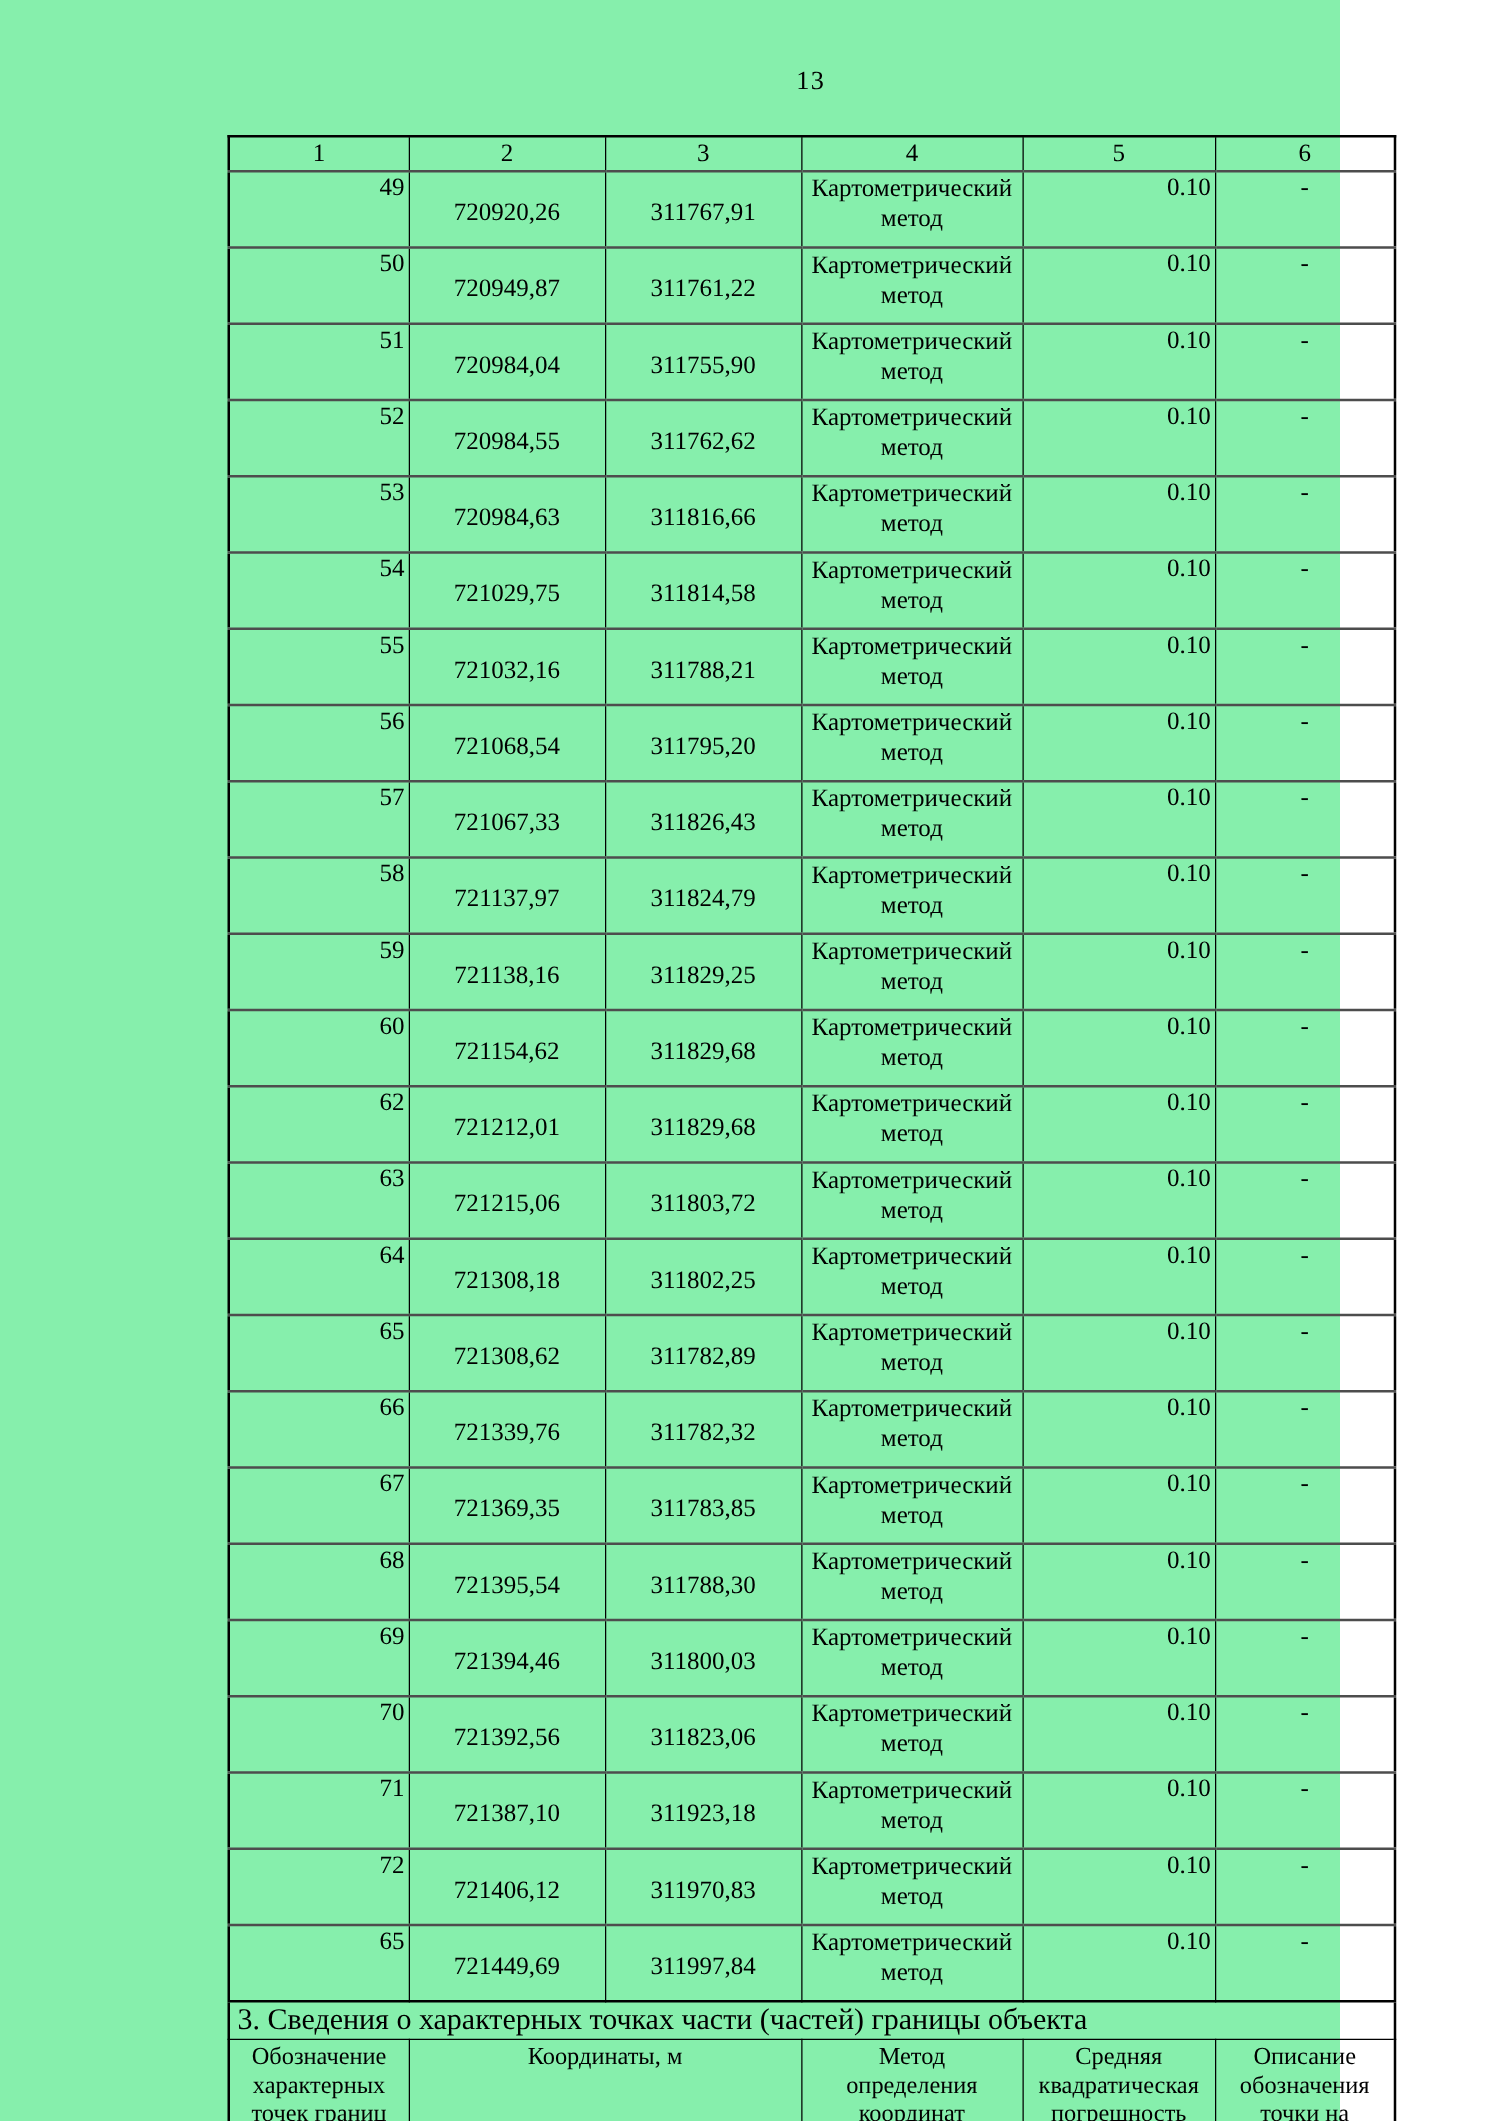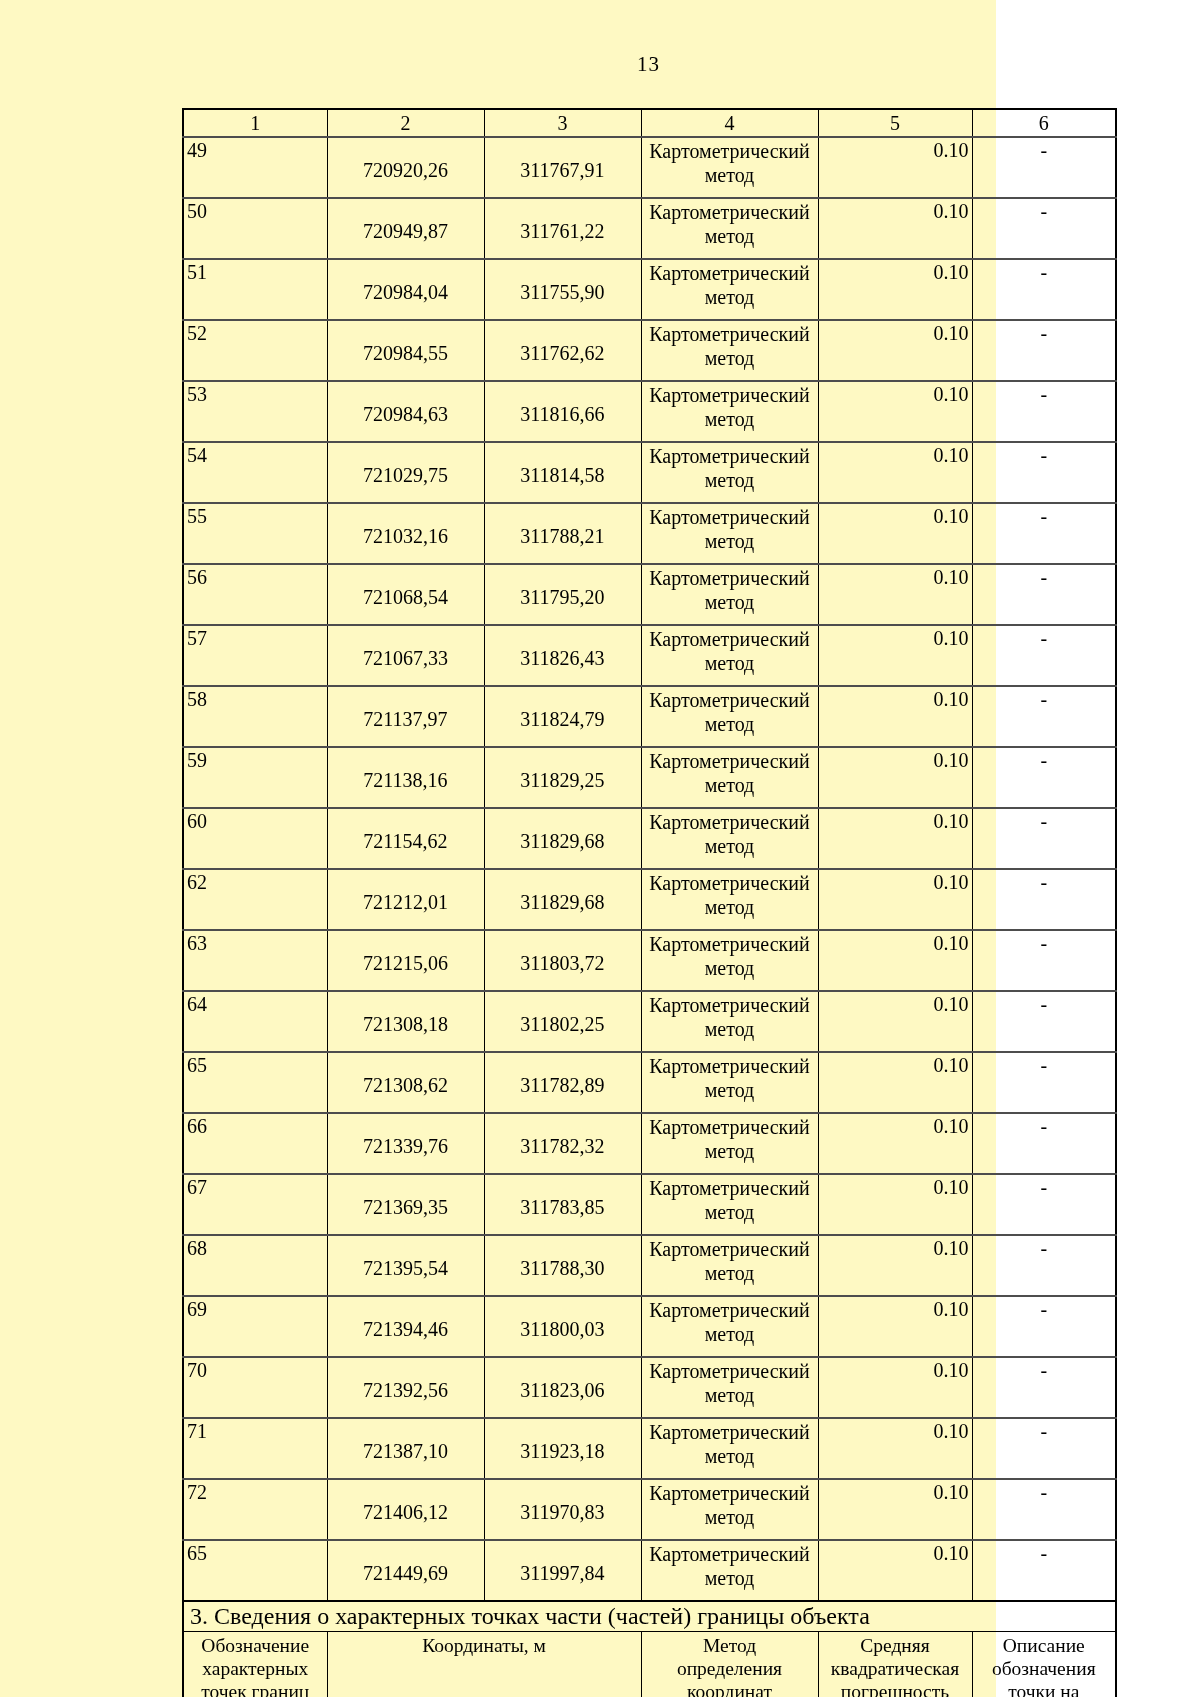--- a/index.html
+++ b/index.html
@@ -5,22 +5,22 @@
   * { margin: 0; padding: 0; box-sizing: border-box; }
   html, body { background: #ffffff; }
   body {
     width: 1200px; height: 1697px;
     font-family: "Liberation Serif", "DejaVu Serif", serif;
     color: #000000;
     position: relative;
   }
   .page {
     position: absolute; left: 0; top: 0;
-    width: 996px; height: 1697px;
-    background: #fef9c3;
+    width: 1072px; height: 1697px;
+    background: #86efac;
   }
   .page-number {
     position: absolute;
     left: 182px; top: 52px; width: 933px;
     text-align: center;
     font-size: 21px;
     letter-spacing: 1px;
   }
   .doc-table {
     position: absolute; left: 182px; top: 108px;
@@ -46,21 +46,21 @@
   }
   thead tr { height: 28px; }
   thead th {
     text-align: center; vertical-align: middle;
     border-bottom: 2px solid #4d4d4d;
   }
   tr.data-row { height: 50px; }
   tr.data-row td { border-top: 2px solid #4d4d4d; }
   tr.data-row:first-child td { border-top: none; }
 
-  td.c-num   { text-align: left; vertical-align: top; }
+  td.c-num   { text-align: right; vertical-align: top; }
   td.c-coord { text-align: center; vertical-align: middle; padding-top: 6px; margin-left: 28px; }
   td.c-method{ text-align: center; vertical-align: middle; line-height: 1.2; padding-bottom: 10px; }
   td.c-mse   { text-align: right; vertical-align: top; }
   td.c-desc  { text-align: center; vertical-align: top; }
 
   tr.section-row { height: 28px; }
   tr.section-row td {
     border-top: 2px solid #000000;
     border-bottom: 1.5px solid #000000;
     text-align: left; vertical-align: middle;

